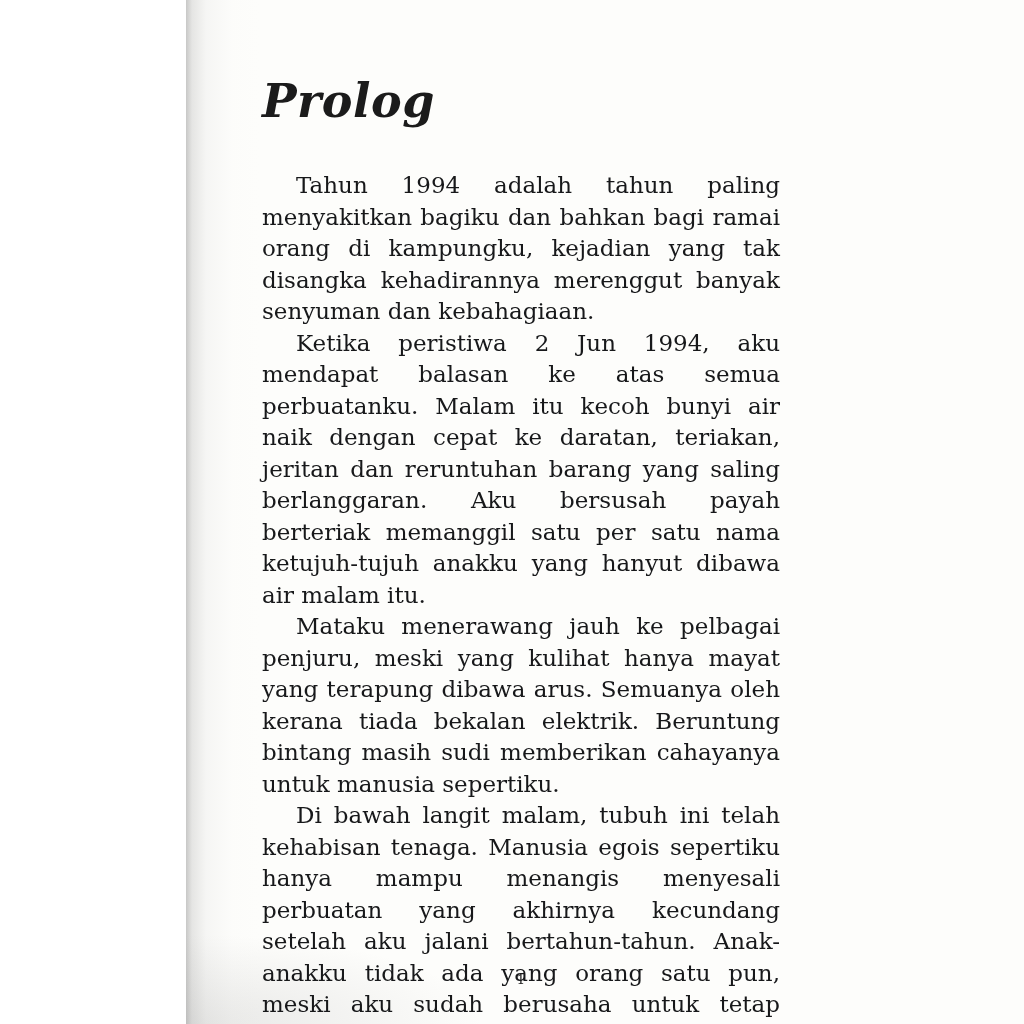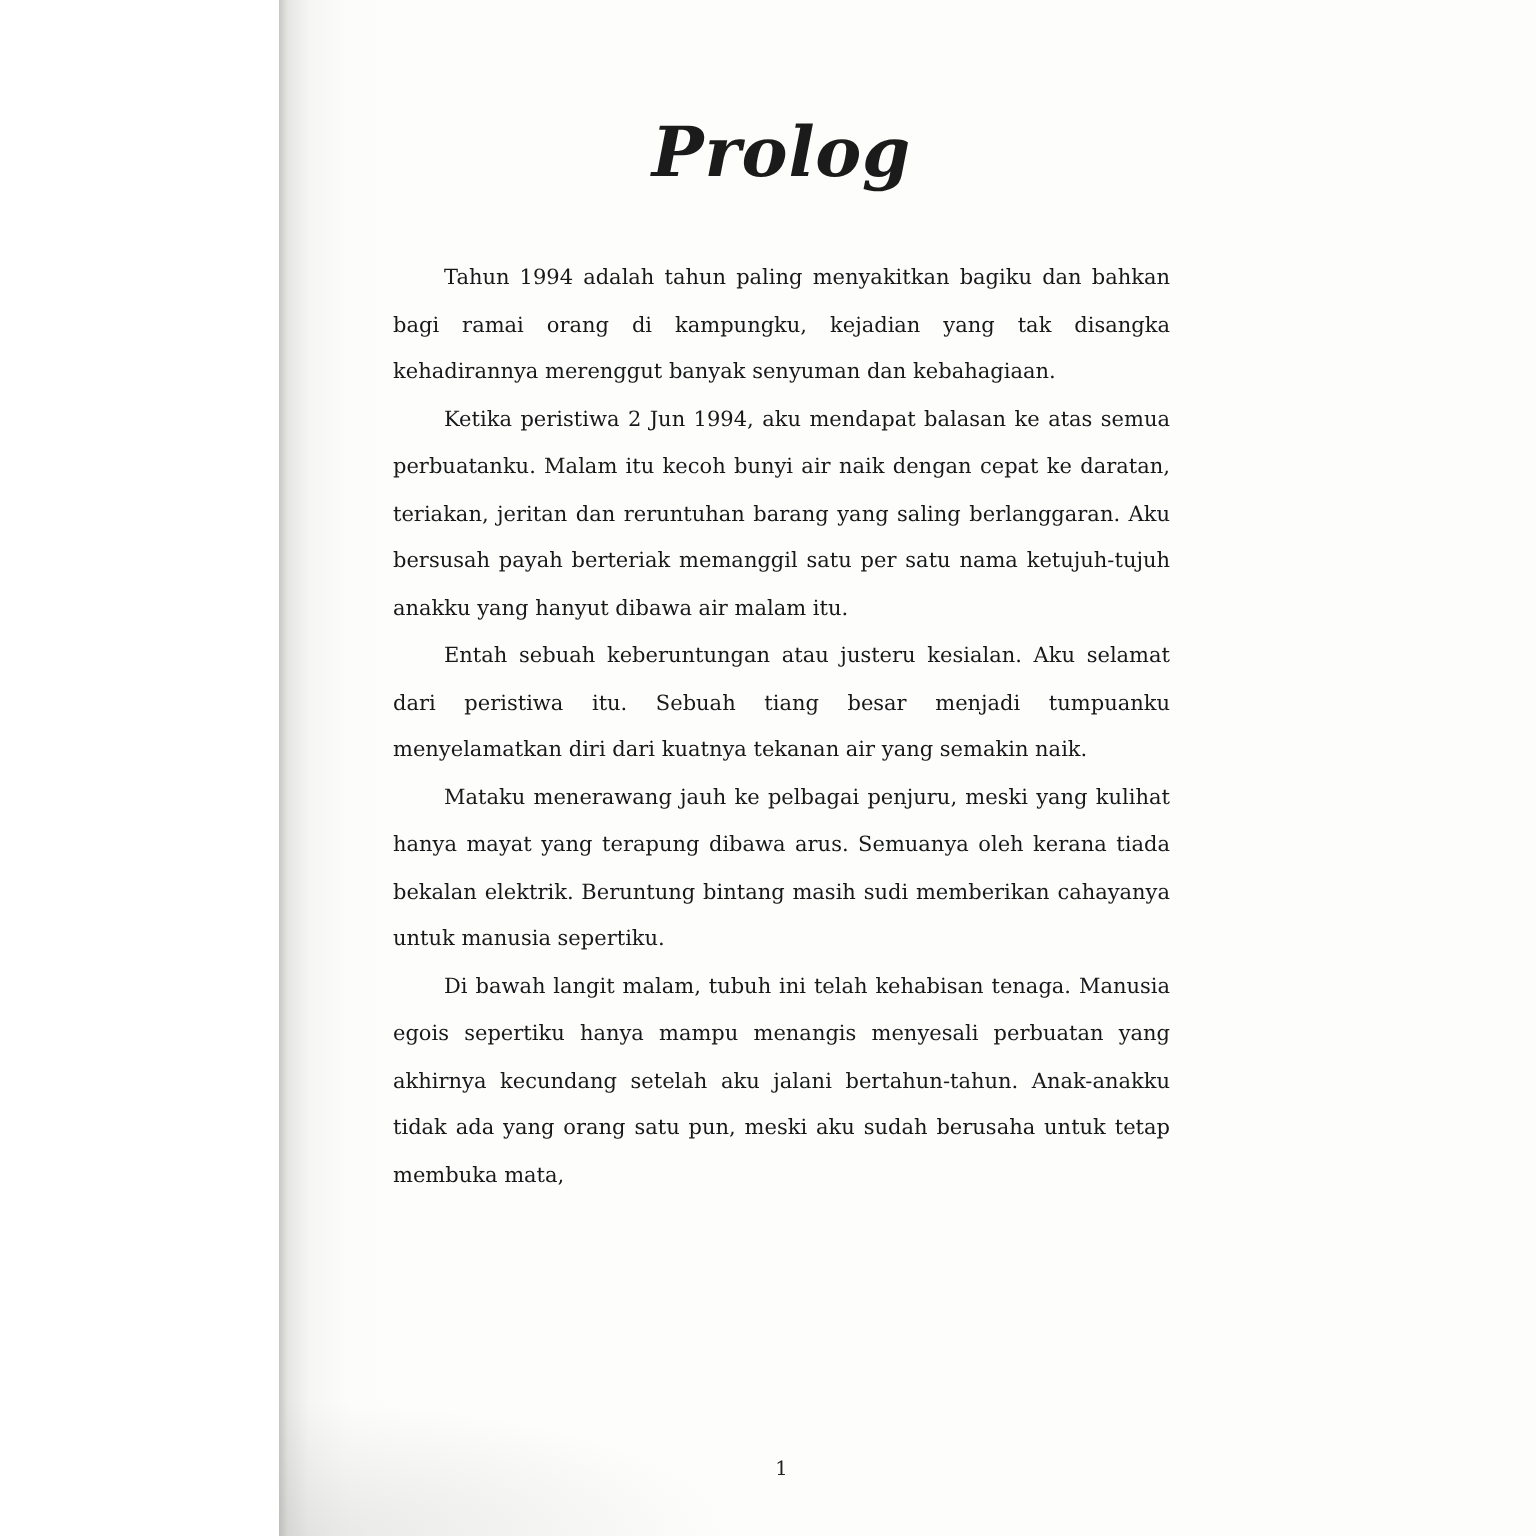--- a/index.html
+++ b/index.html
@@ -72,28 +72,27 @@
     width: 518px;
   }
 
   .chapter-title {
     font-family: "DejaVu Serif", serif;
     font-style: italic;
     font-weight: 700;
     font-size: 46px;
     letter-spacing: 0.5px;
     color: #1b1b1b;
-    text-align: center;
     margin: 0 0 46px 0;
     line-height: 1.0;
   }
 
   .body-text p {
     font-family: "DejaVu Serif", serif;
-    font-size: 14px;
+    font-size: 23px;
     line-height: 31.5px;
     color: #17181a;
     text-align: justify;
     text-justify: inter-word;
     margin: 0;
     text-indent: 34px;
     -webkit-font-smoothing: antialiased;
   }
 
   .page-number {
@@ -117,21 +116,20 @@
   <div class="gutter-shadow"></div>
   <div class="bottom-shadow"></div>
 
   <div class="text-column">
 
     <h1 class="chapter-title">Prolog</h1>
 
     <div class="body-text">
       <p>Tahun 1994 adalah tahun paling menyakitkan bagiku dan bahkan bagi ramai orang di kampungku, kejadian yang tak disangka kehadirannya merenggut banyak senyuman dan kebahagiaan.</p>
       <p>Ketika peristiwa 2 Jun 1994, aku mendapat balasan ke atas semua perbuatanku. Malam itu kecoh bunyi air naik dengan cepat ke daratan, teriakan, jeritan dan reruntuhan barang yang saling berlanggaran. Aku bersusah payah berteriak memanggil satu per satu nama ketujuh-tujuh anakku yang hanyut dibawa air malam itu.</p>
-      <p>Entah sebuah keberuntungan atau justeru kesialan. Aku selamat dari peristiwa itu. Sebuah tiang besar menjadi tumpuanku menyelamatkan diri dari kuatnya tekanan air yang semakin naik.</p>
       <p>Mataku menerawang jauh ke pelbagai penjuru, meski yang kulihat hanya mayat yang terapung dibawa arus. Semuanya oleh kerana tiada bekalan elektrik. Beruntung bintang masih sudi memberikan cahayanya untuk manusia sepertiku.</p>
       <p>Di bawah langit malam, tubuh ini telah kehabisan tenaga. Manusia egois sepertiku hanya mampu menangis menyesali perbuatan yang akhirnya kecundang setelah aku jalani bertahun-tahun. Anak-anakku tidak ada yang orang satu pun, meski aku sudah berusaha untuk tetap membuka mata,</p>
     </div>
   </div>
 
   <div class="page-number">1</div>
 
 </div>
 
 </body></html>

